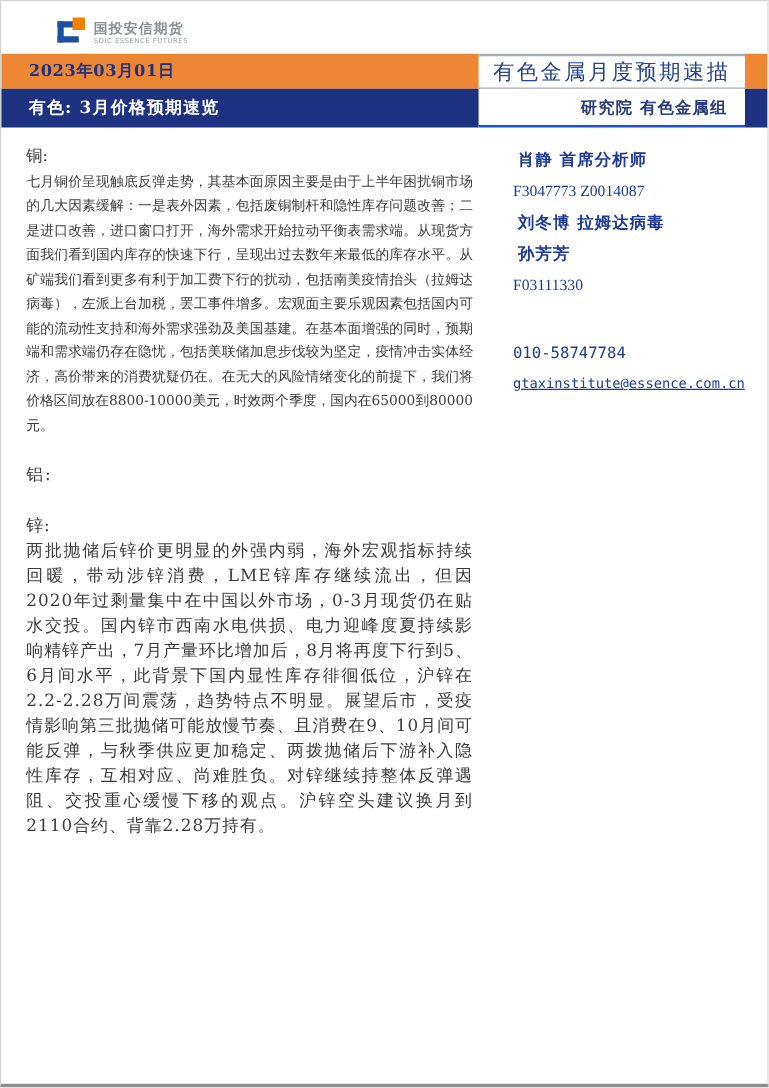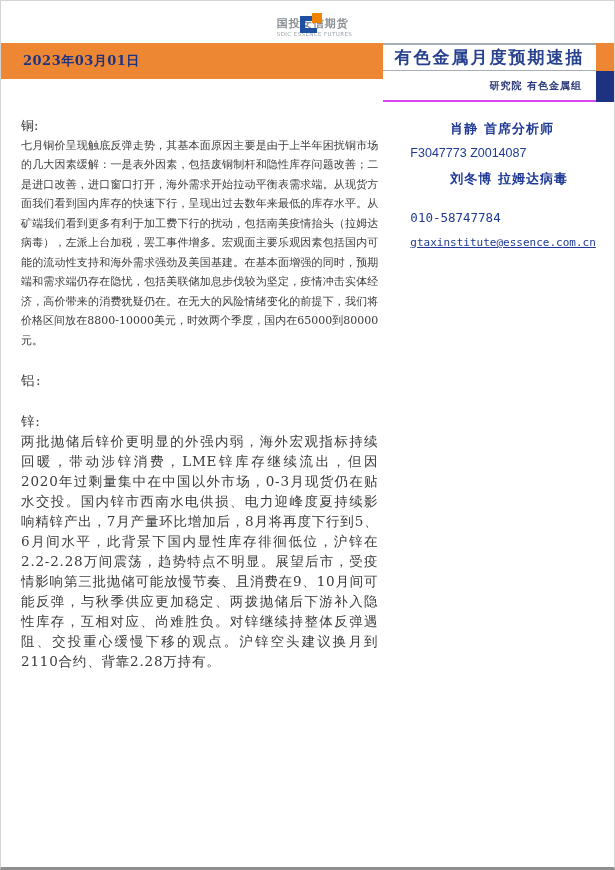--- a/index.html
+++ b/index.html
@@ -9,21 +9,21 @@
   .page {
     width: 615px; height: 870px;
     border: 1px solid #d4d4d4;
     border-bottom: 3px solid #8f8f8f;
     display: flex; flex-direction: column;
     background: #ffffff;
     overflow: hidden;
   }
 
   
-  .logo-row { display: flex; align-items: center; padding: 12px 0 6px 14px; height: 42px; flex-direction: column; }
+  .logo-row { display: flex; align-items: center; padding: 12px 0 6px 45px; height: 42px; }
   .logo-mark { position: relative; width: 22px; height: 22px; margin-right: 7px; }
   .logo-bracket {
     position: absolute; left: 0; top: 3px; width: 17px; height: 17px;
     border-left: 5px solid #1d50a0; border-bottom: 5px solid #1d50a0;
     border-top: 5px solid #1d50a0;
   }
   .logo-orange { position: absolute; right: 0; top: 0; width: 10px; height: 10px; background: #f08300; }
   .logo-cn { font-size: 11px; color: #8a8f94; font-weight: bold; letter-spacing: 1px; font-family: "DejaVu Sans", sans-serif; }
   .logo-en { font-size: 5.5px; color: #9aa0a6; letter-spacing: 0.4px; font-family: "DejaVu Sans", sans-serif; }
 
@@ -37,44 +37,44 @@
   }
   .bar-navy {
     height: 40px; background: #1e3282; color: #ffffff;
     font-weight: bold; font-size: 13.5px; display: flex; align-items: center;
     padding-left: 22px; letter-spacing: 1px;
   }
   .header-mid { width: 214px; background: #ffffff; display: flex; flex-direction: column; }
   .title-row {
     height: 36px; border-top: 2px solid #a9adb5; border-bottom: 1px solid #a9adb5;
     display: flex; align-items: center; justify-content: center;
-    color: #27418f; font-weight: bold; font-size: 17px; letter-spacing: 2px;
+    color: #27418f; font-weight: normal; font-size: 17px; letter-spacing: 2px;
   }
   .dept-row {
-    height: 40px; border-bottom: 2px solid #d946ef;
+    height: 40px; border-bottom: 2px solid #1d4ed8;
     display: flex; align-items: center; justify-content: flex-end;
-    padding-right: 14px; color: #2b3a7a; font-size: 10px; font-weight: bold; letter-spacing: 1px;
+    padding-right: 14px; color: #2b3a7a; font-size: 13px; font-weight: bold; letter-spacing: 1px;
   }
   .header-right { width: 18px; display: flex; flex-direction: column; }
   .chip-orange { height: 36px; background: #ed8733; }
   .chip-navy { height: 40px; background: #1e3282; }
 
   
   .content { flex: 1; display: flex; padding: 14px 0 0 20px; }
   .main { width: 358px; color: #3b3b3b; }
   .section { margin-bottom: 20px; }
   .section-title { font-size: 13px; line-height: 19.5px; }
   .section-body { font-size: 11px; line-height: 19.5px; text-align: justify; }
   .sec-al .section-title, .sec-al .section-body { font-size: 13.5px; line-height: 21px; letter-spacing: 1.6px; }
   .sec-zn .section-title, .sec-zn .section-body { font-size: 13.5px; line-height: 20px; letter-spacing: 0.8px; }
 
   .side { width: 214px; margin-left: 22px; padding-left: 10px; color: #1e3a96; }
-  .analyst-name { font-weight: bold; font-size: 13px; line-height: 25px; padding-left: 4px; letter-spacing: 1px; margin-left: 36px; }
-  .analyst-ids { font-size: 12.5px; line-height: 25px; font-family: Liberation Sans, sans-serif; }
-  .side-contact { margin-top: 14px; }
+  .analyst-name { font-weight: bold; font-size: 13px; line-height: 25px; padding-left: 4px; letter-spacing: 1px; }
+  .analyst-ids { font-size: 12.5px; line-height: 25px; font-family: Liberation Serif, serif; }
+  .side-contact { margin-top: 28px; }
   .side-phone { font-size: 12.5px; line-height: 25px; font-family: "DejaVu Sans Mono", monospace; }
   .side-email { font-size: 11px; line-height: 25px; text-decoration: underline; font-family: "DejaVu Sans Mono", monospace; }
 </style>
 </head>
 <body>
 
 <div class="page">
 
   <div class="logo-row">
     <div class="logo-mark">
@@ -84,20 +84,23 @@
     <div class="logo-text">
       <div class="logo-cn">国投安信期货</div>
       <div class="logo-en">SDIC ESSENCE FUTURES</div>
     </div>
   </div>
 
   <div class="header">
     <div class="header-left">
       <div class="bar-orange">
         <span>2023年03月01日</span>
+      </div>
+      <div class="bar-navy">
+        <span>有色: 3月价格预期速览</span>
       </div>
     </div>
     <div class="header-mid">
       <div class="title-row">有色金属月度预期速描</div>
       <div class="dept-row">研究院 有色金属组</div>
     </div>
     <div class="header-right">
       <div class="chip-orange"></div>
       <div class="chip-navy"></div>
     </div>
@@ -120,20 +123,24 @@
     </div>
 
     <div class="side">
       <div>
         <div class="analyst-name">肖静 首席分析师</div>
         <div class="analyst-ids">F3047773 Z0014087</div>
       </div>
       <div>
         <div class="analyst-name">刘冬博 拉姆达病毒</div>
       </div>
+      <div>
+        <div class="analyst-name">孙芳芳</div>
+        <div class="analyst-ids">F03111330</div>
+      </div>
       <div class="side-contact">
         <div class="side-phone">010-58747784</div>
         <div class="side-email">gtaxinstitute@essence.com.cn</div>
       </div>
     </div>
 
   </div>
 
 </div>
 

